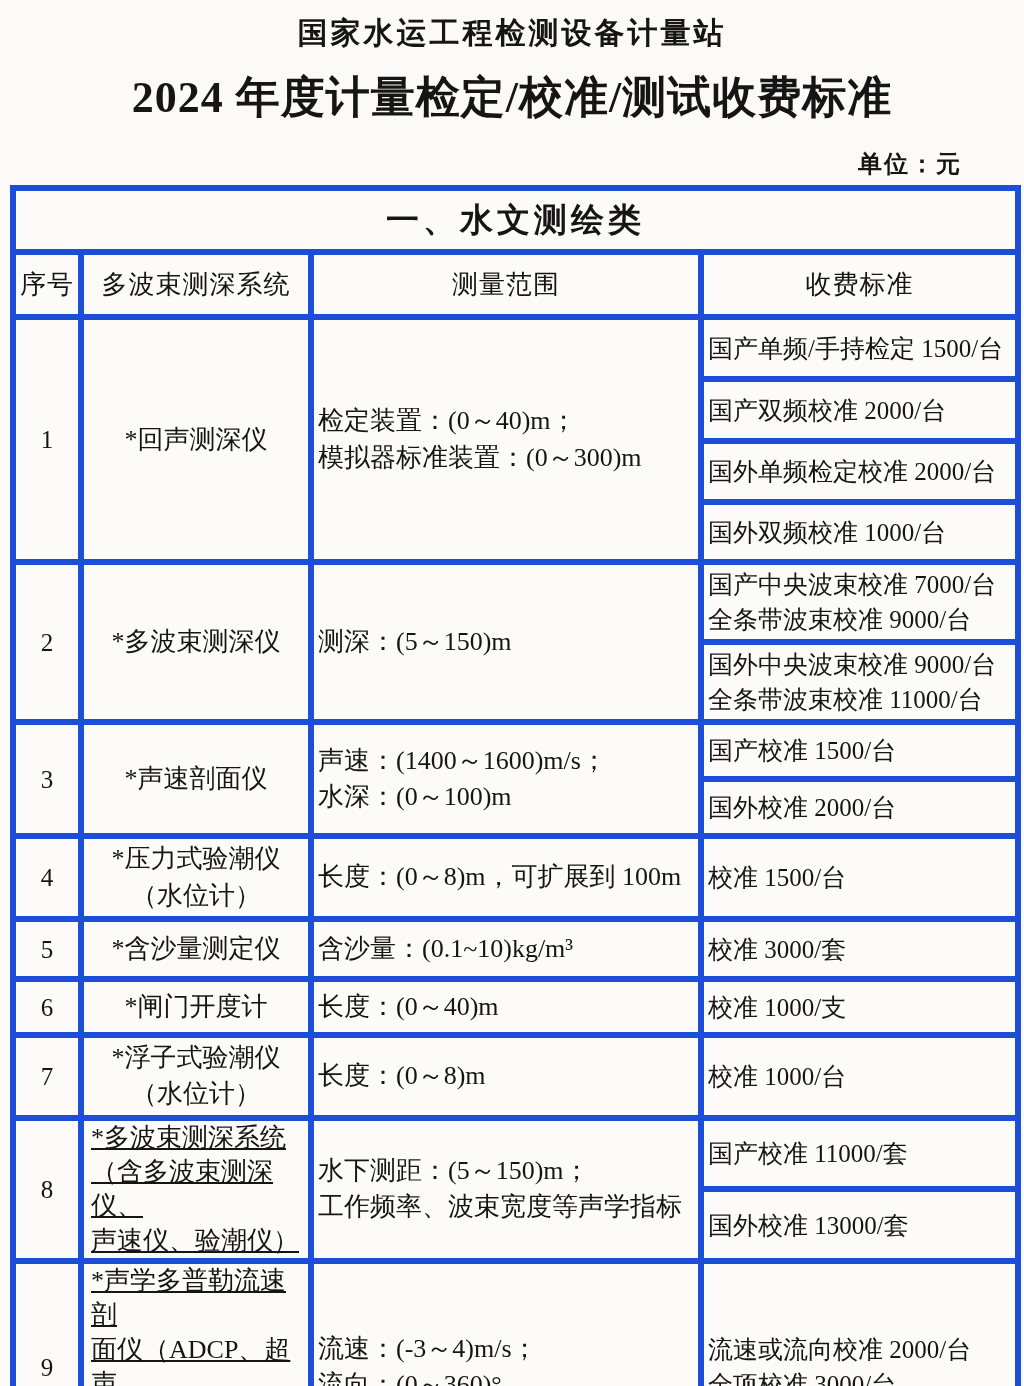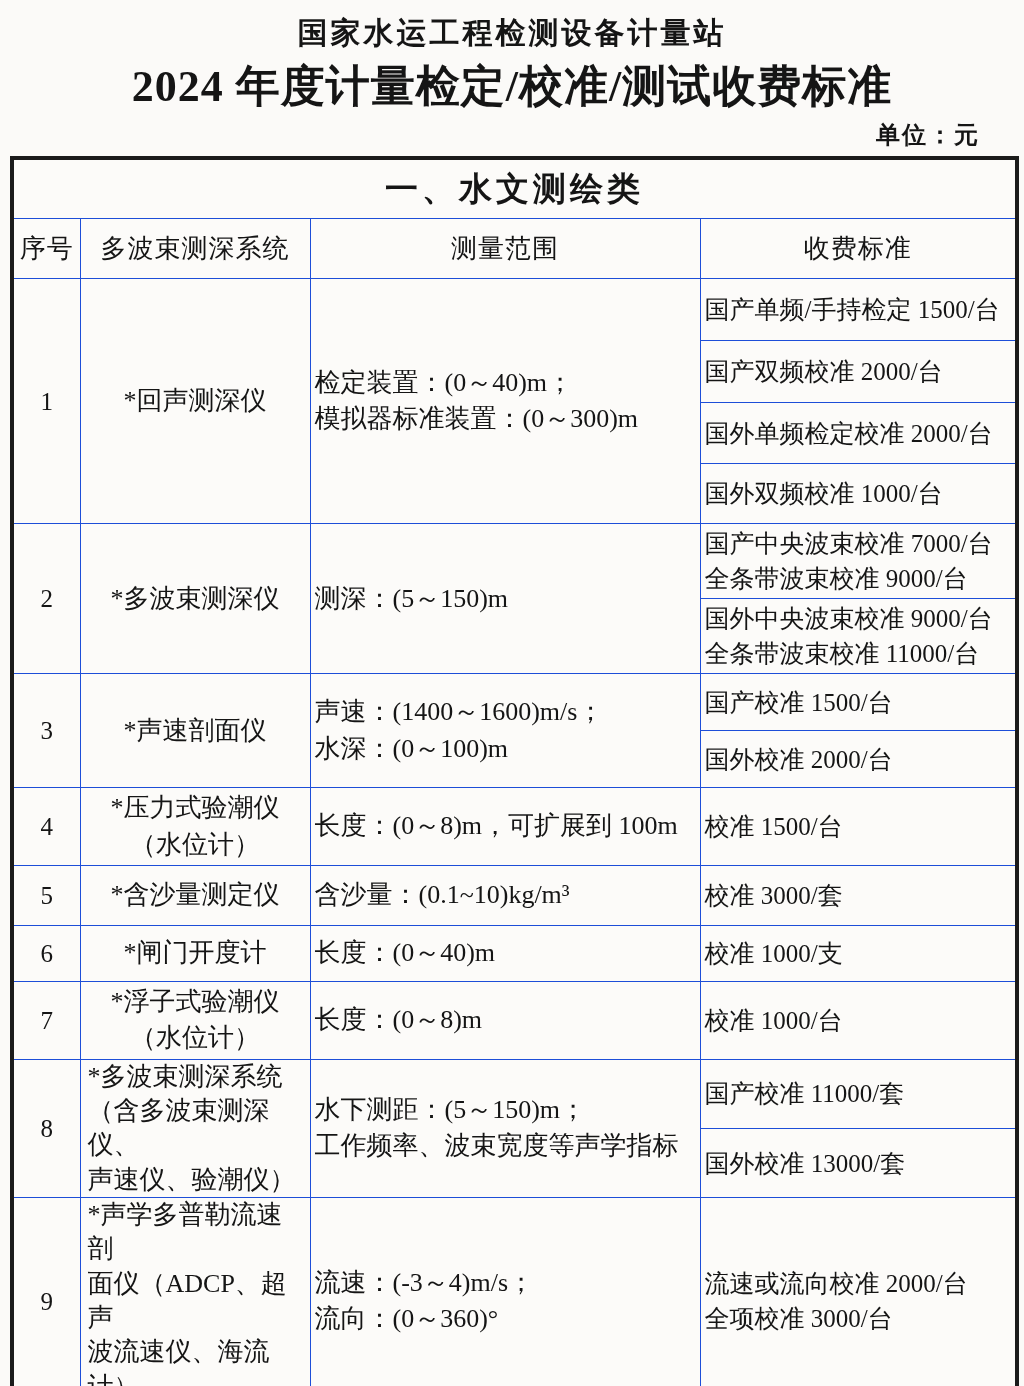--- a/index.html
+++ b/index.html
@@ -11,57 +11,57 @@
     overflow:hidden;
   }
   .doc-title {
     text-align:center; font-weight:bold;
     font-size:30px; line-height:1.25;
     margin-top:14px; letter-spacing:3px;
   }
   .doc-subtitle {
     text-align:center; font-weight:bold;
     font-size:44px; line-height:1.2;
-    margin-top:9px; letter-spacing:1px;
+    margin-top:20px; letter-spacing:1px;
   }
   .unit-row {
-    text-align:right; padding-right:44px;
+    text-align:right; padding-right:62px;
     font-size:24px; font-weight:bold;
-    margin-top:6px; margin-bottom:5px;
+    margin-top:24px; margin-bottom:5px;
     letter-spacing:2px;
   }
   table.fee-table {
     border-collapse:collapse;
     table-layout:fixed;
     width:1005px;
     margin-left:10px;
     border:4px solid #1b1b1b;
     background:#fcfbf9;
   }
   .fee-table th, .fee-table td {
-    border:1px solid #1d4ed8;
+    border:6px solid #1d4ed8;
     padding:2px 4px;
     vertical-align:middle;
     font-weight:normal;
   }
   .section-header-cell {
     font-size:33px; font-weight:bold !important;
     height:54px; text-align:center;
     letter-spacing:4px;
   }
   .col-header-cell {
     font-size:26px; height:55px; text-align:center;
     letter-spacing:1px;
   }
   .cell-no   { text-align:center; font-size:25px; }
   .cell-name { text-align:center; font-size:26px; padding:0 6px;border-radius:18px; }
   .cell-range{ text-align:left; font-size:26px; }
   .cell-fee  { text-align:left; font-size:25px; }
   .line { line-height:1.4; }
-  td.tight { text-align:left; padding:0 7px; }
+  td.tight { text-align:left; padding:0 7px;text-decoration:underline; }
   td.tight .line { line-height:1.32; }
 </style>
 </head>
 <body>
 
 <div class="doc-title">国家水运工程检测设备计量站</div>
 <div class="doc-subtitle">2024 年度计量检定/校准/测试收费标准</div>
 <div class="unit-row">单位：元</div>
 
 <table class="fee-table">

